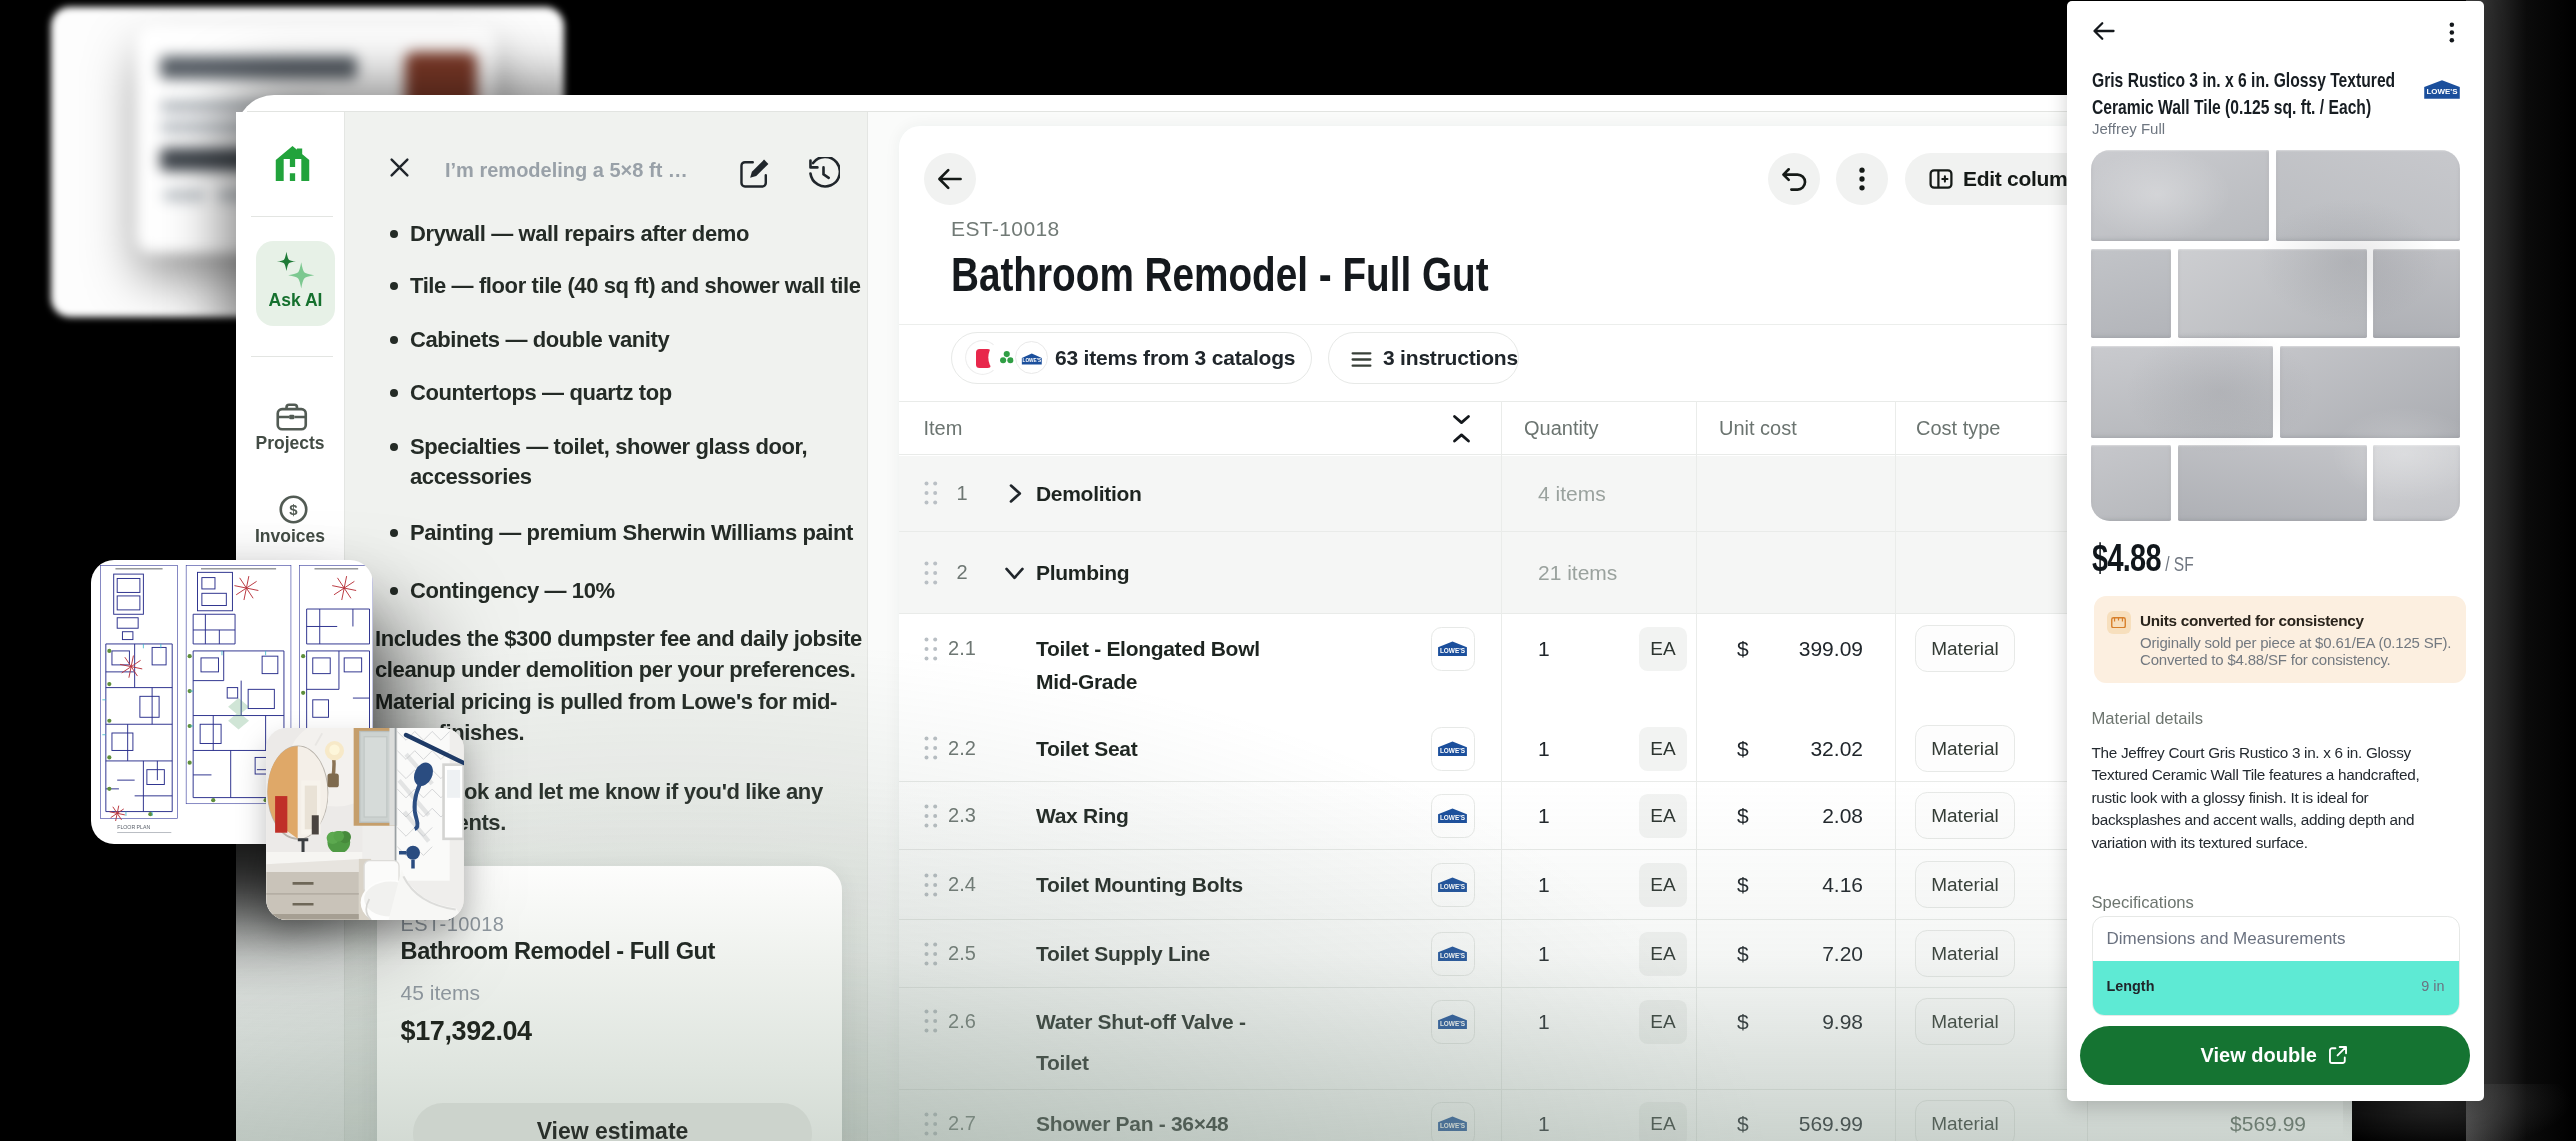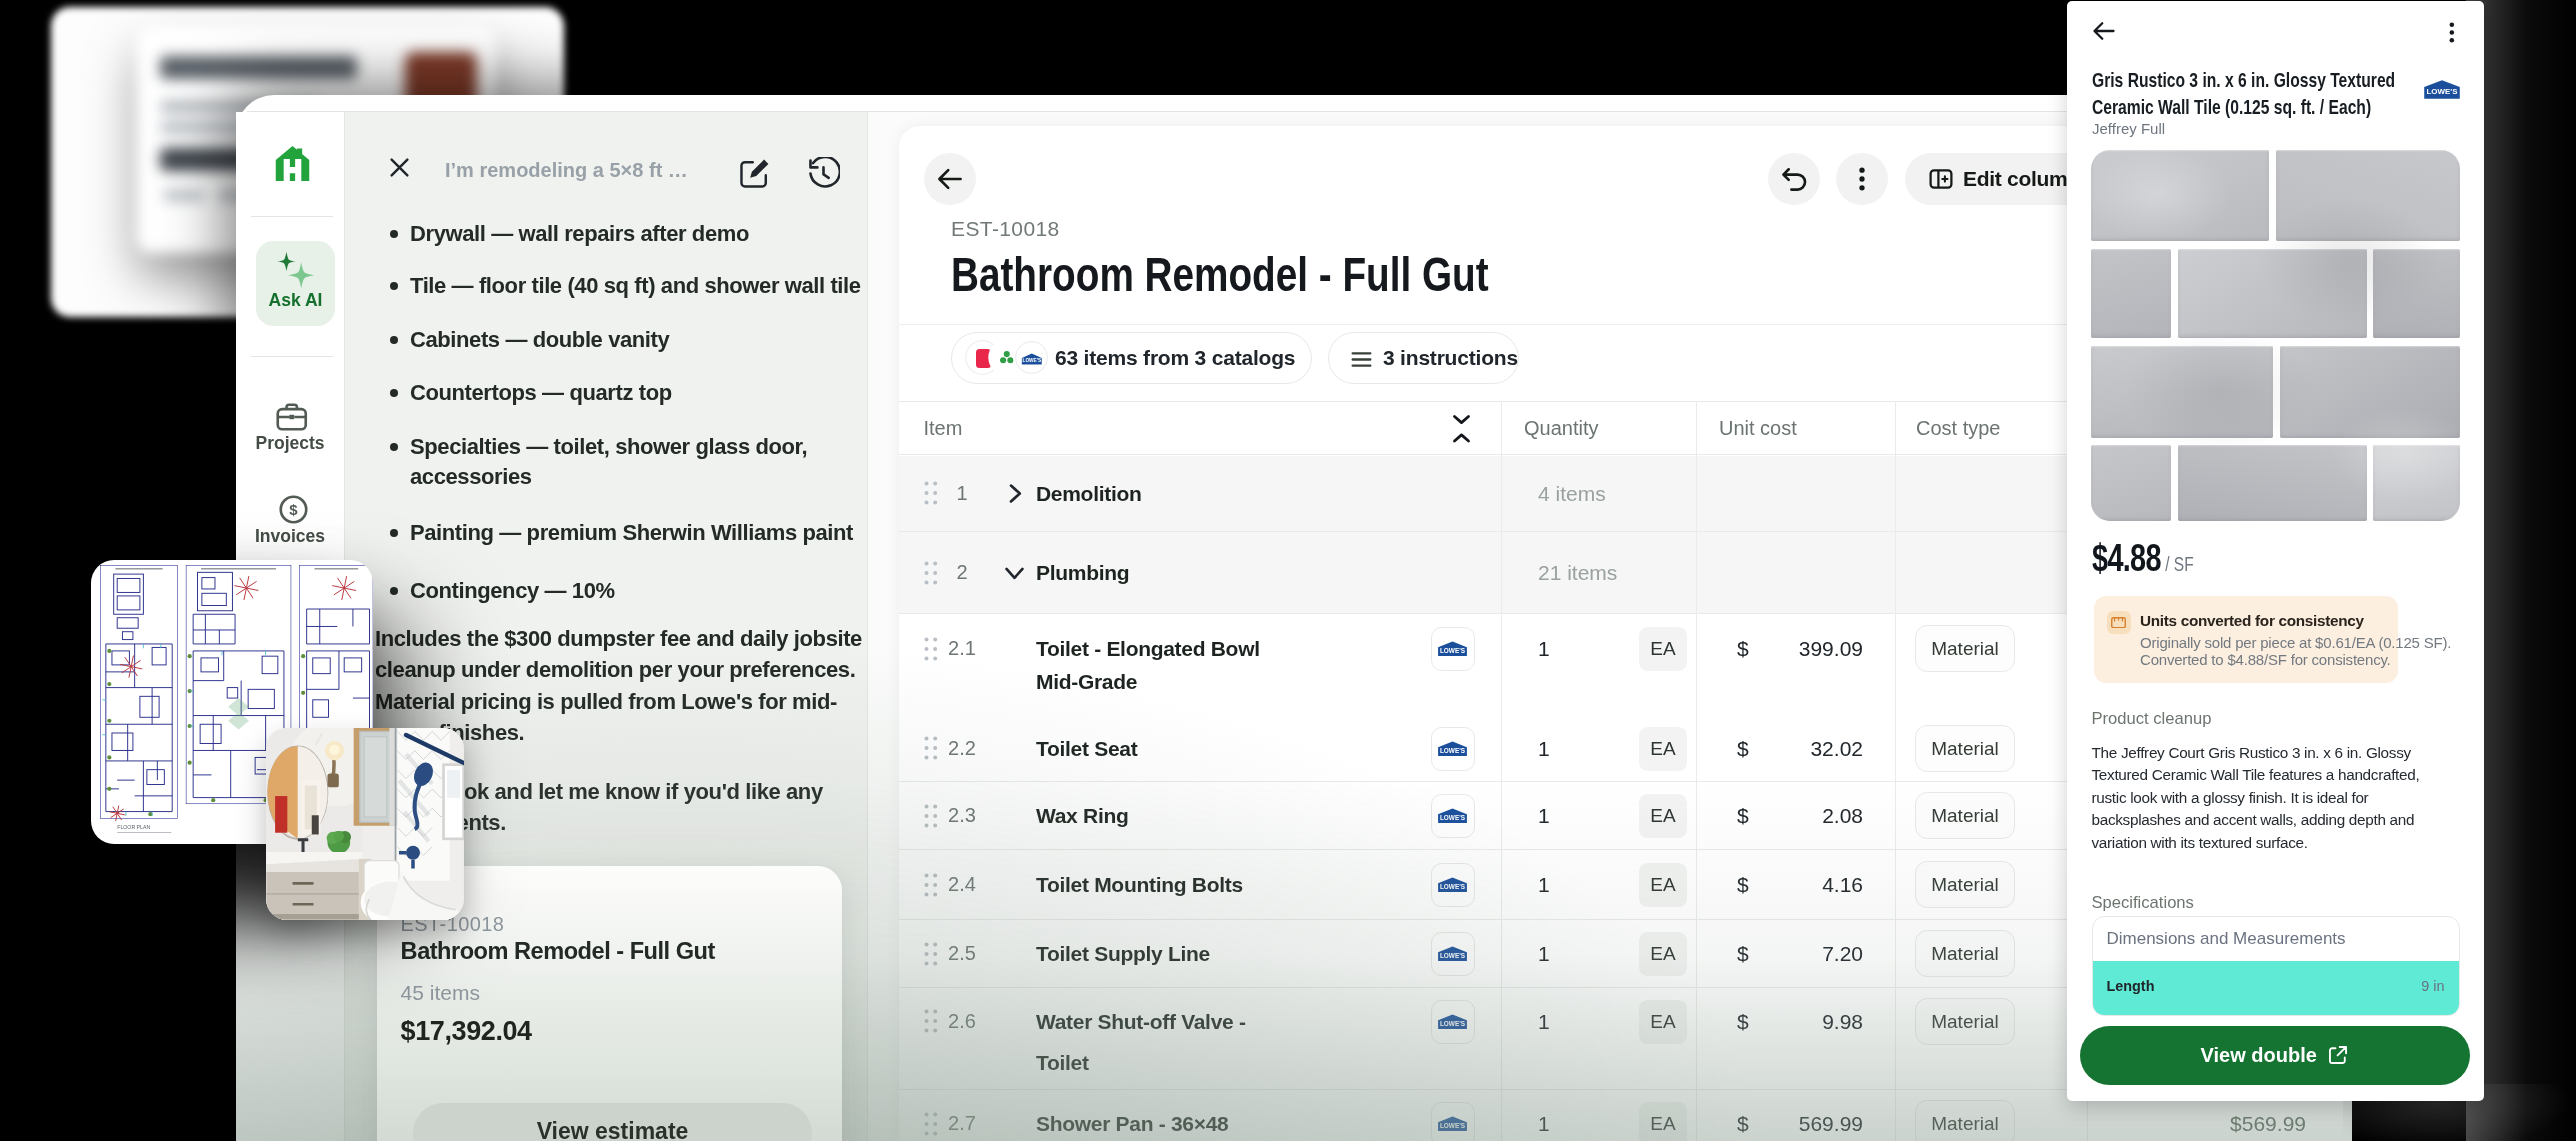--- a/index.html
+++ b/index.html
@@ -571,31 +571,31 @@
       <div class="tile" style="left:0; top:295px; width:80px; height:76px; background:linear-gradient(160deg,#c6c7cb,#b6b8bc);"></div>
       <div class="tile" style="left:87px; top:295px; width:189px; height:76px; background:linear-gradient(190deg,#c3c4c8,#aeb0b5);"></div>
       <div class="tile" style="left:282px; top:295px; width:87px; height:76px; background:linear-gradient(170deg,#d3d4d7,#c2c3c7);"></div>
       <div class="abs" style="left:0; top:0; right:0; bottom:0; background:
         radial-gradient(122px 79px at 18% 12%, rgba(255,255,255,.28), transparent 60%),
         radial-gradient(140px 96px at 70% 30%, rgba(88,90,98,.14), transparent 65%),
         radial-gradient(157px 105px at 35% 65%, rgba(88,90,98,.12), transparent 60%),
         radial-gradient(122px 79px at 85% 82%, rgba(255,255,255,.24), transparent 60%);"></div>
     </div>
     <div class="abs" style="left:24.5px; top:535px; transform:scaleX(.74); transform-origin:left top;"><span style="font-size:39px; font-weight:700; color:#10161b; letter-spacing:-0.9px;">$4.88</span><span style="font-size:21px; color:#6f7680;"> / SF</span></div>
-    <div class="abs" style="left:27px; top:595px; width:304px; height:87px; background:#fcefe0; border-radius:12.2px;">
+    <div class="abs" style="left:27px; top:595px; width:372px; height:87px; background:#fcefe0; border-radius:12.2px;">
       <div class="abs" style="left:13px; top:15px; width:23.6px; height:23.6px; background:#f7dfbd; border-radius:6.1px;">
         <svg class="abs" style="left:4.4px; top:6.1px;" width="15" height="11.4" viewBox="0 0 17 13">
           <rect x="0.8" y="0.8" width="15.4" height="11.4" rx="2" fill="none" stroke="#d77f2a" stroke-width="1.6"></rect>
           <path d="M4 1 v4 M8.5 1 v3 M13 1 v4" stroke="#d77f2a" stroke-width="1.4"></path>
         </svg>
       </div>
       <div class="abs" style="left:46px; top:15.7px; font-size:15.3px; letter-spacing:-0.3px; font-weight:700; color:#2a241c; white-space:nowrap;">Units converted for consistency</div>
       <div class="abs" style="left:46px; top:38px; font-size:15px; letter-spacing:-0.2px; color:#737980; line-height:17.5px; white-space:nowrap;">Originally sold per piece at $0.61/EA (0.125 SF).<br>Converted to $4.88/SF for consistency.</div>
     </div>
-    <div class="abs" style="left:24.5px; top:708px; font-size:16.6px; color:#6d756f;">Product cleanup</div>
+    <div class="abs" style="left:24.5px; top:708px; font-size:16.6px; color:#6d756f;">Material details</div>
     <div class="abs" style="left:24.5px; top:741px; font-size:15.3px; letter-spacing:-0.3px; color:#242a30; line-height:22.4px; white-space:nowrap;">The Jeffrey Court Gris Rustico 3 in. x 6 in. Glossy<br>Textured Ceramic Wall Tile features a handcrafted,<br>rustic look with a glossy finish. It is ideal for<br>backsplashes and accent walls, adding depth and<br>variation with its textured surface.</div>
     <div class="abs" style="left:24.5px; top:892px; font-size:16.6px; color:#6d756f;">Specifications</div>
     <div class="abs" style="left:24.5px; top:915px; width:368px; height:100px; border:0.9px solid #e6e8e6; border-radius:12.2px; overflow:hidden; background:#fff;">
       <div class="abs" style="left:14px; top:12.2px; font-size:17px; color:#6b7280;">Dimensions and Measurements</div>
       <div class="abs" style="left:0; right:0; top:44px; height:56px; background:#5eead4;">
         <div class="abs" style="left:14px; top:17.5px; font-size:14.4px; font-weight:600; color:#20262b;">Length</div>
         <div class="abs" style="right:14px; top:17.5px; font-size:14.4px; color:#6b7280;">9 in</div>
       </div>
     </div>
     <div class="abs" style="left:13px; top:1025px; width:390px; height:59px; background:#157432; border-radius:30px;">

